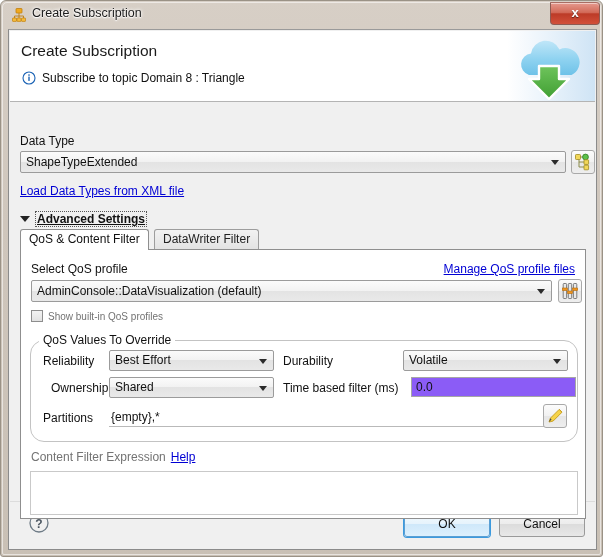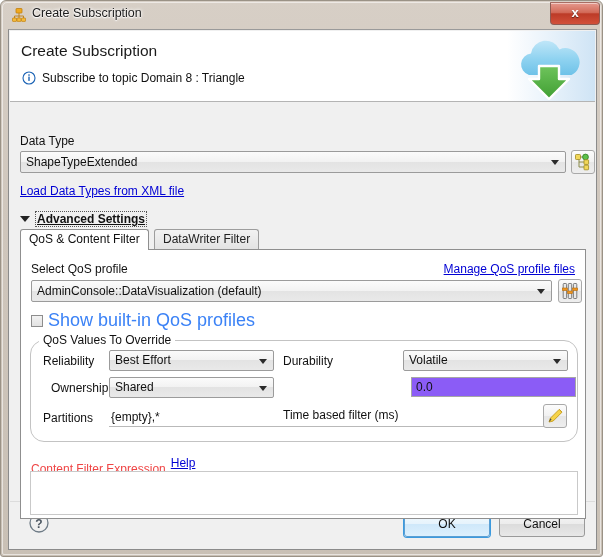--- a/index.html
+++ b/index.html
@@ -278,22 +278,22 @@
     gap: 5px;
     cursor: pointer;
   }
   .checkbox-box {
     width: 12px; height: 12px;
     box-sizing: border-box;
     border: 1px solid #8d8d8d;
     background: linear-gradient(to bottom, #f2f2f2, #e2e2e2);
   }
   .checkbox-label {
-    font-size: 18px;
-    color: #3b82f6;
+    font-size: 10px;
+    color: #737373;
     white-space: nowrap;
   }
 
   
   #qos-group {
     position: absolute;
     left: 9px; top: 90px;
     width: 548px;
     height: 102px;
     box-sizing: border-box;
@@ -504,42 +504,42 @@
             <span class="val" style="line-height:19px;">Volatile</span>
             <span class="arrow"></span>
           </div>
 
           <div class="label" style="left:20px; top:40px;">Ownership</div>
           <div class="combo" style="left:78px; top:36px; width:165px; height:21px;">
             <span class="val" style="line-height:19px;">Shared</span>
             <span class="arrow"></span>
           </div>
 
-          <div class="label" style="left:252px; top:40px;margin-top:27px;">Time based filter (ms)</div>
+          <div class="label" style="left:252px; top:40px;">Time based filter (ms)</div>
           <div class="textfield" style="left:372px; top:36px; width:165px; height:20px;">
             <span class="val">0.0</span>
           </div>
 
           <div class="label" style="left:12px; top:70px;">Partitions</div>
           <div id="partitions-field" style="left:78px; top:67px; width:452px; height:19px;">
             <span class="val">{empty},*</span>
           </div>
           <div class="iconbutton" style="left:512px; top:63px; width:24px; height:24px;">
             <span>
               <svg width="22" height="22" viewBox="0 0 22 22">
                 <path d="M5 17 L6.4 13.2 L15.2 4.4 L18 7.2 L9.2 16 Z" fill="#f6d34a" stroke="#c39a18" stroke-width="0.9" stroke-linejoin="round"></path>
                 <path d="M15.2 4.4 L18 7.2" stroke="#c39a18" stroke-width="0.9"></path>
                 <path d="M5 17 L6.4 13.2 L7.6 14.4 Z" fill="#4a4a4a"></path>
               </svg>
             </span>
           </div>
         </div>
 
         <div style="position:absolute; left:10px; top:200px; display:flex; align-items:center; gap:5px;">
-          <span style="font-size:12px; color:#ef4444; white-space:nowrap;margin-top:12px;">Content Filter Expression</span>
+          <span style="font-size:12px; color:#737373; white-space:nowrap;">Content Filter Expression</span>
           <span style="font-size:12px; color:#0000d4; text-decoration:underline; cursor:pointer;">Help</span>
         </div>
 
         <div id="cfe-area">
           <span style="position:absolute; left:4px; top:2px; font-size:12px; color:#111;"></span>
         </div>
 
       </div>
     </div>
 

